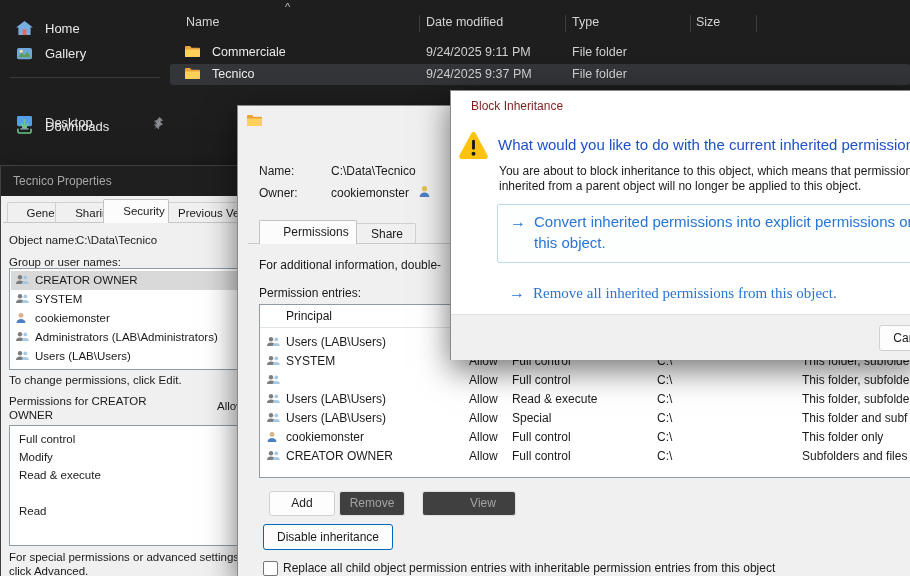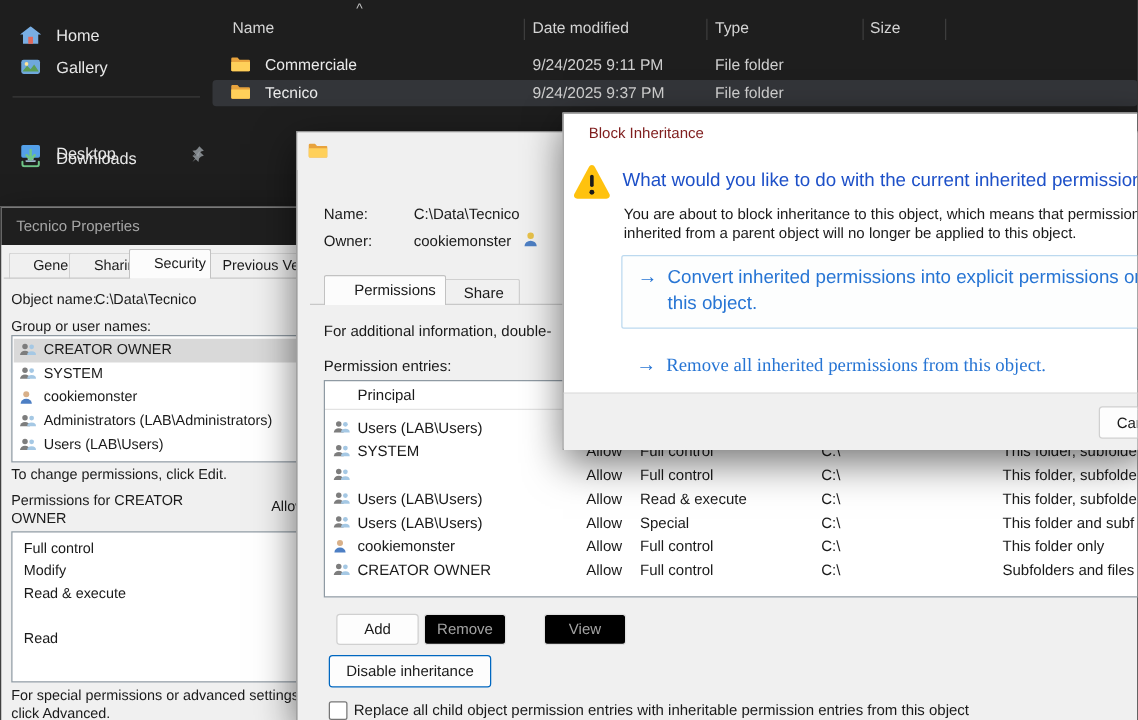--- a/index.html
+++ b/index.html
@@ -47,21 +47,21 @@
   .plain-item .li-text{left:8px;}
 
   .tab{position:absolute;height:20px;line-height:20px;text-align:center;background:#f0f0f0;
        border:1px solid #d0d0d0;border-bottom:none;border-radius:2px 2px 0 0;white-space:nowrap;
        overflow:hidden;padding-left:16px;}
   .tab.active{background:#fcfcfc;height:23px;line-height:23px;z-index:2;border-color:#c2c2c2;}
   .tabline{position:absolute;height:1px;background:#c8c8c8;}
 
   .btn{position:absolute;background:#fdfdfd;border:1px solid #d0d0d0;border-radius:3px;
        font-size:12px;color:#1a1a1a;text-align:center;line-height:22px;overflow:hidden;white-space:nowrap;}
-  .btn.disabled{color:#a3a3a3;background:#000000;border-color:#e0e0e0;}
+  .btn.disabled{color:#a3a3a3;background:#404040;border-color:#e0e0e0;}
   .btn.accent{border:1px solid #0067c0;}
 
   .label{position:absolute;white-space:nowrap;}
 
   
   .adv-table{position:absolute;background:#fff;border:1px solid #8f9aa3;overflow:hidden;}
   .tbl-hdr{position:absolute;left:0;top:0;right:0;height:22px;border-bottom:1px solid #e3e3e3;}
   .tbl-hdr .hname{position:absolute;left:26px;top:4px;color:#1a1a1a;}
   .trow{position:absolute;left:0;right:0;height:19px;font-size:12px;white-space:nowrap;}
   .trow .ticon{position:absolute;left:6px;top:3px;}
@@ -382,21 +382,21 @@
         <span class="c-principal">CREATOR OWNER</span>
         <span class="c-type">Allow</span>
         <span class="c-access">Full control</span>
         <span class="c-inh">C:\</span>
         <span class="c-applies">Subfolders and files</span>
       </div>
     </div>
 
     <div class="btn" style="left:31px;top:385px;width:64px;height:23px;">Add</div>
     <div class="btn disabled" style="left:101px;top:385px;width:64px;height:23px;">Remove</div>
-    <div class="btn disabled" style="left:197px;top:385px;width:64px;height:23px;">View</div>
+    <div class="btn disabled" style="left:184px;top:385px;width:64px;height:23px;padding-left:28px;">View</div>
 
     <div class="btn accent" style="left:25px;top:418px;width:128px;height:24px;line-height:24px;">Disable inheritance</div>
 
     <div class="checkbox" style="left:25px;top:455px;"></div>
     <span class="label" style="left:45px;top:455px;">Replace all child object permission entries with inheritable permission entries from this object</span>
   </div>
 
   <div class="dialog block">
     <span class="label" style="left:20px;top:8px;color:#7f1d1d;">Block Inheritance</span>
 

